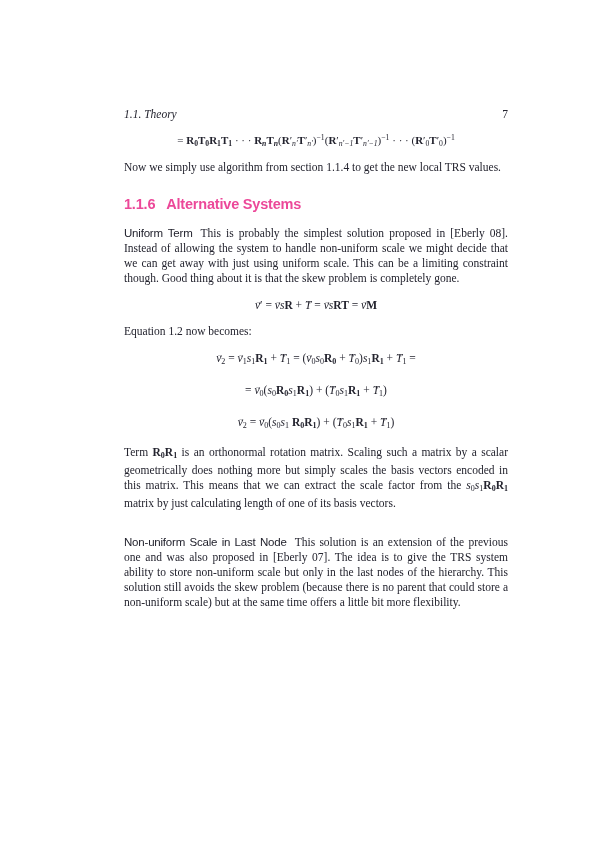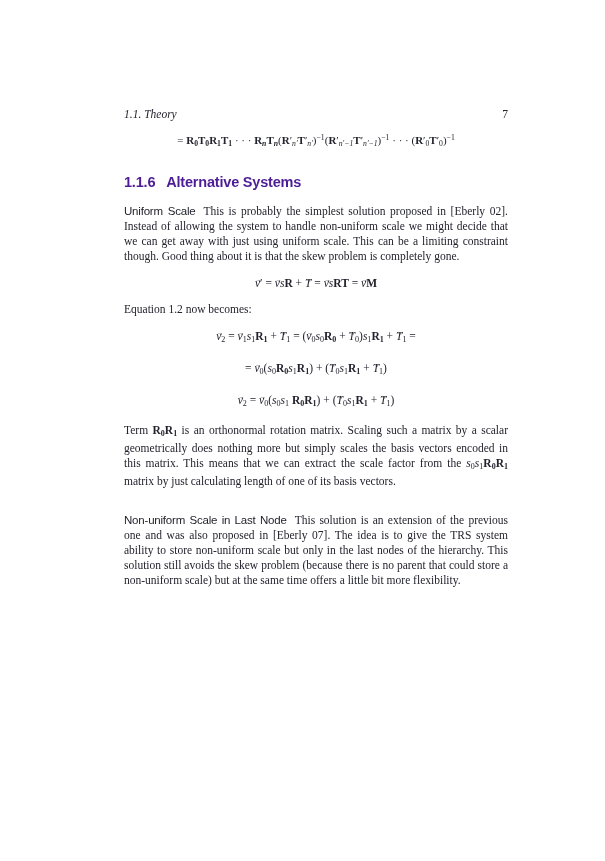--- a/index.html
+++ b/index.html
@@ -29,21 +29,21 @@
   }
   .rh-left { font-style: italic; }
   .rh-right { font-style: normal; }
 
   
   .sec-heading {
     font-family: "Liberation Sans", sans-serif;
     font-size: 14.5px;
     font-weight: bold;
     letter-spacing: -0.2px;
-    color: #4c1d95;
+    color: #ec4899;
     margin: 21px 0 11px 0;
     line-height: 17px;
   }
   .sec-heading .sec-title { margin-left: 11px; }
 
   
   .par {
     margin: 0;
     text-align: justify;
   }
@@ -92,25 +92,26 @@
 
 <div class="page">
 
   <div class="running-header">
     <span class="rh-left">1.1. Theory</span>
     <span class="rh-right">7</span>
   </div>
 
   <div class="eq eq-top"><span>= </span><span class="seg-b">R</span><span class="seg-b seg-sub">0</span><span class="seg-b">T</span><span class="seg-b seg-sub">0</span><span class="seg-b">R</span><span class="seg-b seg-sub">1</span><span class="seg-b">T</span><span class="seg-b seg-sub">1</span><span> · · · </span><span class="seg-b">R</span><span class="seg-b seg-i seg-sub">n</span><span class="seg-b">T</span><span class="seg-b seg-i seg-sub">n</span><span>(</span><span class="seg-b">R</span><span>′</span><span class="seg-i seg-sub">n′</span><span class="seg-b">T</span><span>′</span><span class="seg-i seg-sub">n′</span><span>)</span><span class="seg-sup">−1</span><span>(</span><span class="seg-b">R</span><span>′</span><span class="seg-i seg-sub">n′−1</span><span class="seg-b">T</span><span>′</span><span class="seg-i seg-sub">n′−1</span><span>)</span><span class="seg-sup">−1</span><span> · · · </span><span>(</span><span class="seg-b">R</span><span>′</span><span class="seg-sub">0</span><span class="seg-b">T</span><span>′</span><span class="seg-sub">0</span><span>)</span><span class="seg-sup">−1</span></div>
 
+  <p class="par"><span>Now we simply use algorithm from section 1.1.4 to get the new local TRS values.</span></p>
 
   <h2 class="sec-heading"><span>1.1.6</span><span class="sec-title">Alternative Systems</span></h2>
 
 
-  <p class="par mt-md"><span class="seg-sf">Uniform Scale</span><span>This is probably the simplest solution proposed in [Eberly 02]. Instead of allowing the system to handle non-uniform scale we might decide that we can get away with just using uniform scale. This can be a limiting constraint though. Good thing about it is that the skew problem is completely gone.</span></p>
+  <p class="par mt-md"><span class="seg-sf">Uniform Term</span><span>This is probably the simplest solution proposed in [Eberly 08]. Instead of allowing the system to handle non-uniform scale we might decide that we can get away with just using uniform scale. This can be a limiting constraint though. Good thing about it is that the skew problem is completely gone.</span></p>
 
 
   <div class="eq"><span class="seg-i seg-vec">v</span><span>′</span><span> = </span><span class="seg-i seg-vec">v</span><span class="seg-i">s</span><span class="seg-b">R</span><span> + </span><span class="seg-i seg-vec">T</span><span> = </span><span class="seg-i seg-vec">v</span><span class="seg-i">s</span><span class="seg-b">RT</span><span> = </span><span class="seg-i seg-vec">v</span><span class="seg-b">M</span></div>
 
   <p class="par"><span>Equation 1.2 now becomes:</span></p>
 
   <div class="eq"><span class="seg-i seg-vec">v</span><span class="seg-sub">2</span><span> = </span><span class="seg-i seg-vec">v</span><span class="seg-sub">1</span><span class="seg-i">s</span><span class="seg-sub">1</span><span class="seg-b">R</span><span class="seg-b seg-sub">1</span><span> + </span><span class="seg-i seg-vec">T</span><span class="seg-sub">1</span><span> = (</span><span class="seg-i seg-vec">v</span><span class="seg-sub">0</span><span class="seg-i">s</span><span class="seg-sub">0</span><span class="seg-b">R</span><span class="seg-b seg-sub">0</span><span> + </span><span class="seg-i seg-vec">T</span><span class="seg-sub">0</span><span>)</span><span class="seg-i">s</span><span class="seg-sub">1</span><span class="seg-b">R</span><span class="seg-b seg-sub">1</span><span> + </span><span class="seg-i seg-vec">T</span><span class="seg-sub">1</span><span> =</span></div>
 
   <div class="eq"><span>= </span><span class="seg-i seg-vec">v</span><span class="seg-sub">0</span><span>(</span><span class="seg-i">s</span><span class="seg-sub">0</span><span class="seg-b">R</span><span class="seg-b seg-sub">0</span><span class="seg-i">s</span><span class="seg-sub">1</span><span class="seg-b">R</span><span class="seg-b seg-sub">1</span><span>) + (</span><span class="seg-i seg-vec">T</span><span class="seg-sub">0</span><span class="seg-i">s</span><span class="seg-sub">1</span><span class="seg-b">R</span><span class="seg-b seg-sub">1</span><span> + </span><span class="seg-i seg-vec">T</span><span class="seg-sub">1</span><span>)</span></div>
 

